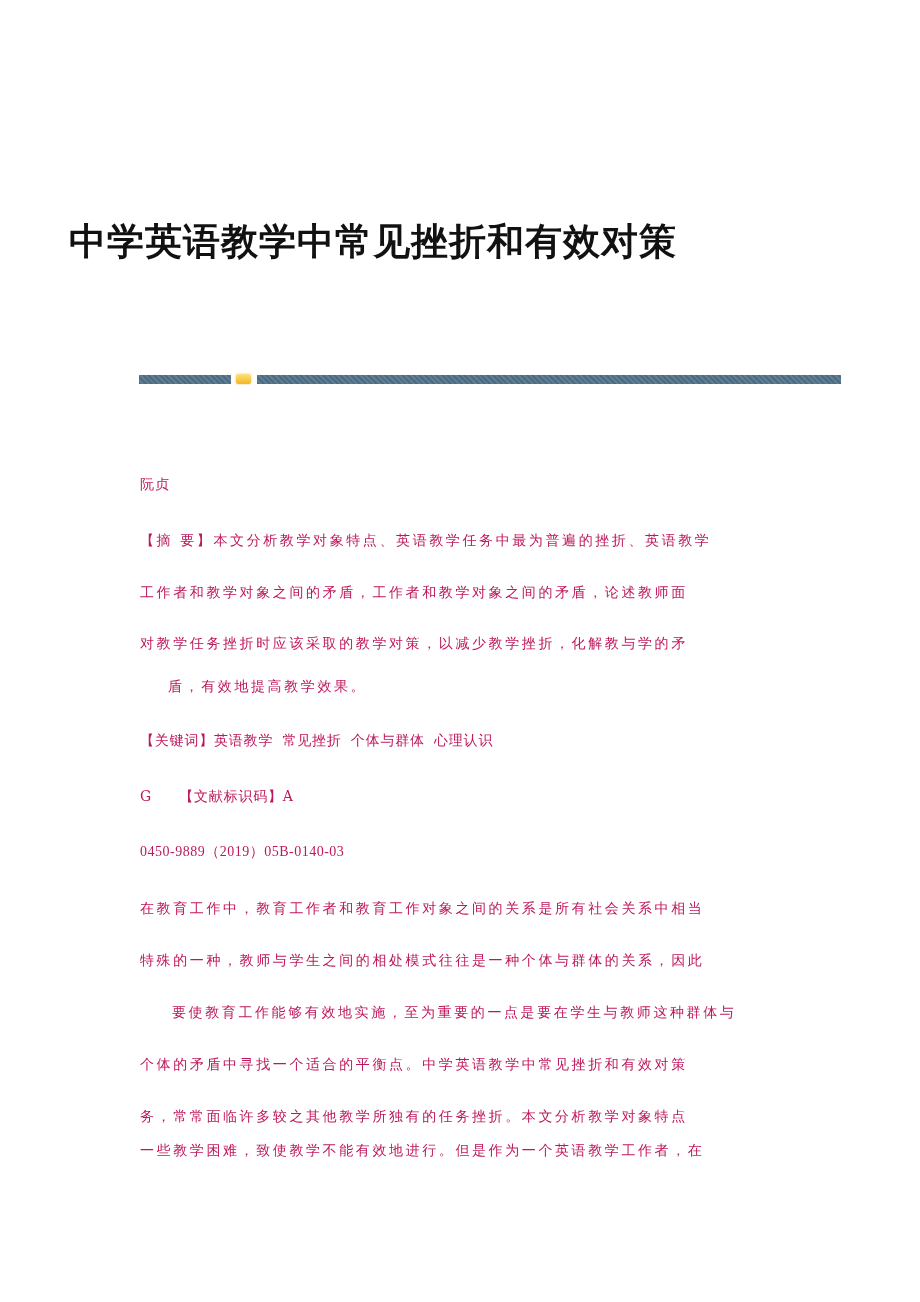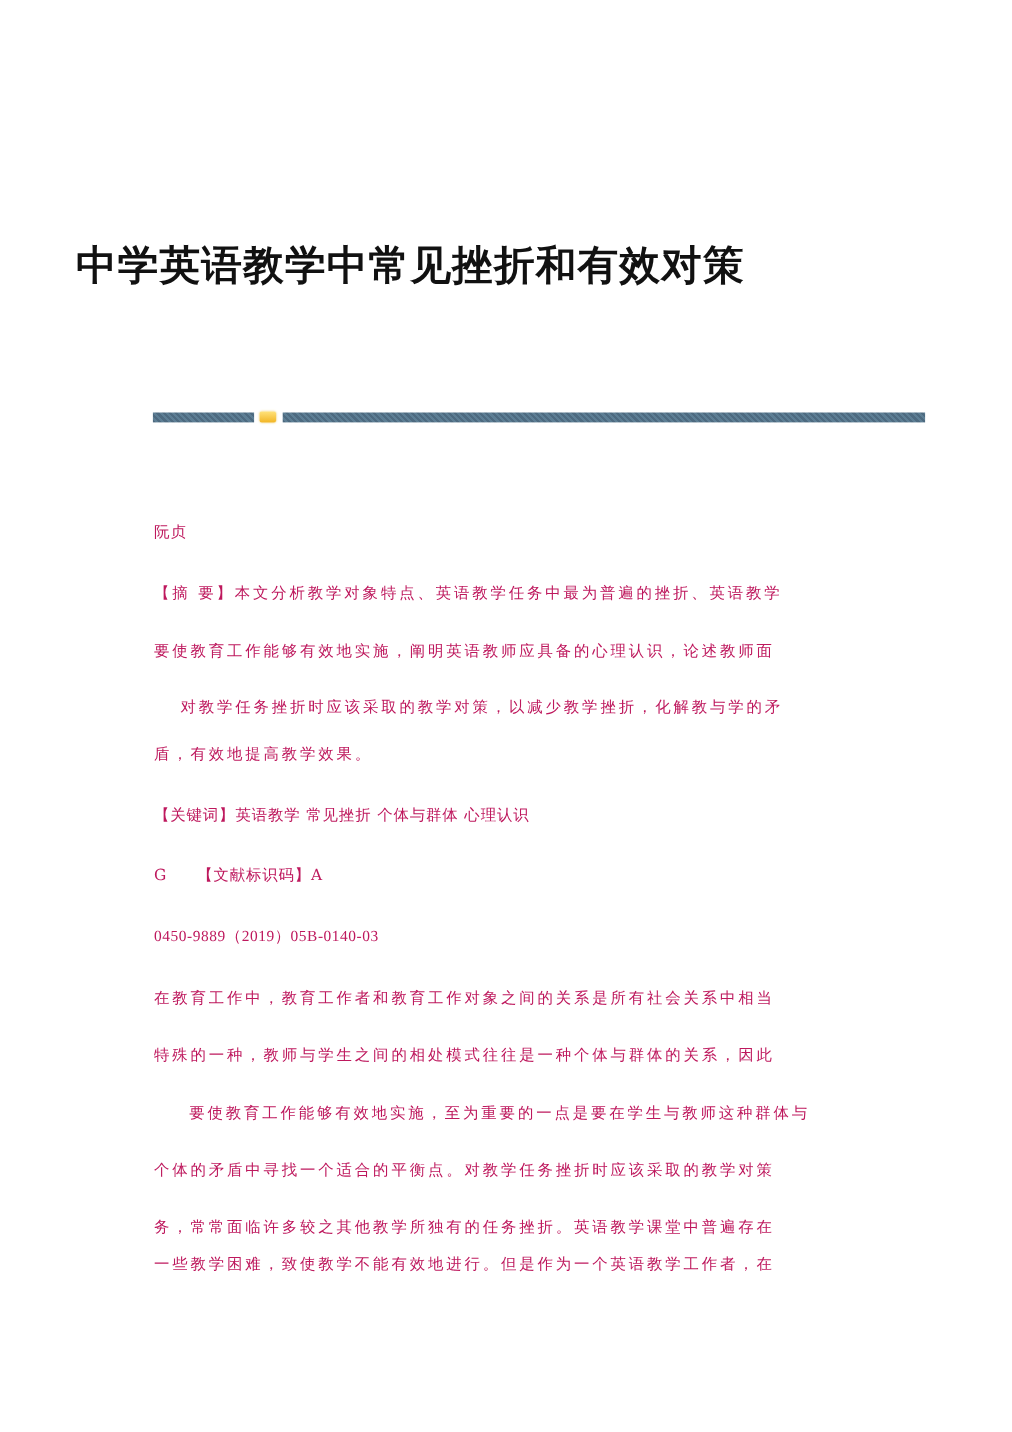--- a/index.html
+++ b/index.html
@@ -26,26 +26,26 @@
 
 <div class="divider">
   <div class="bar left"></div>
   <div class="gem"></div>
   <div class="bar right"></div>
 </div>
 
 <div class="line" style="top:471px;letter-spacing:1px;">阮贞</div>
 
 <div class="line" style="top:527px;">【摘 要】本文分析教学对象特点、英语教学任务中最为普遍的挫折、英语教学</div>
-<div class="line" style="top:579px;">要使教育工作能够有效地实施，阐明英语教师应具备的心理认识，论述教师面</div>
-<div class="line" style="top:630px;margin-left:24px;">对教学任务挫折时应该采取的教学对策，以减少教学挫折，化解教与学的矛</div>
-<div class="line" style="top:673px;">盾，有效地提高教学效果。</div>
+<div class="line" style="top:579px;">工作者和教学对象之间的矛盾，工作者和教学对象之间的矛盾，论述教师面</div>
+<div class="line" style="top:630px;">对教学任务挫折时应该采取的教学对策，以减少教学挫折，化解教与学的矛</div>
+<div class="line" style="top:673px;margin-left:28px;">盾，有效地提高教学效果。</div>
 
-<div class="line" style="top:728px;letter-spacing:0.8px;">【关键词】英语教学 常见挫折 个体与群体 心理认识</div>
+<div class="line" style="top:728px;letter-spacing:0.8px;font-family:Liberation Mono, monospace;">【关键词】英语教学 常见挫折 个体与群体 心理认识</div>
 <div class="line" style="top:783px;letter-spacing:0.8px;word-spacing:22px;">G 【文献标识码】A</div>
 <div class="line mono" style="top:839px;">0450-9889（2019）05B-0140-03</div>
 
 <div class="line" style="top:895px;">在教育工作中，教育工作者和教育工作对象之间的关系是所有社会关系中相当</div>
 <div class="line" style="top:947px;">特殊的一种，教师与学生之间的相处模式往往是一种个体与群体的关系，因此</div>
 <div class="line" style="top:999px;margin-left:32px;">要使教育工作能够有效地实施，至为重要的一点是要在学生与教师这种群体与</div>
-<div class="line" style="top:1051px;">个体的矛盾中寻找一个适合的平衡点。对教学任务挫折时应该采取的教学对策</div>
-<div class="line" style="top:1103px;">务，常常面临许多较之其他教学所独有的任务挫折。英语教学课堂中普遍存在</div>
+<div class="line" style="top:1051px;">个体的矛盾中寻找一个适合的平衡点。中学英语教学中常见挫折和有效对策</div>
+<div class="line" style="top:1103px;">务，常常面临许多较之其他教学所独有的任务挫折。本文分析教学对象特点</div>
 <div class="line" style="top:1137px;">一些教学困难，致使教学不能有效地进行。但是作为一个英语教学工作者，在</div>
 
 </body></html>

